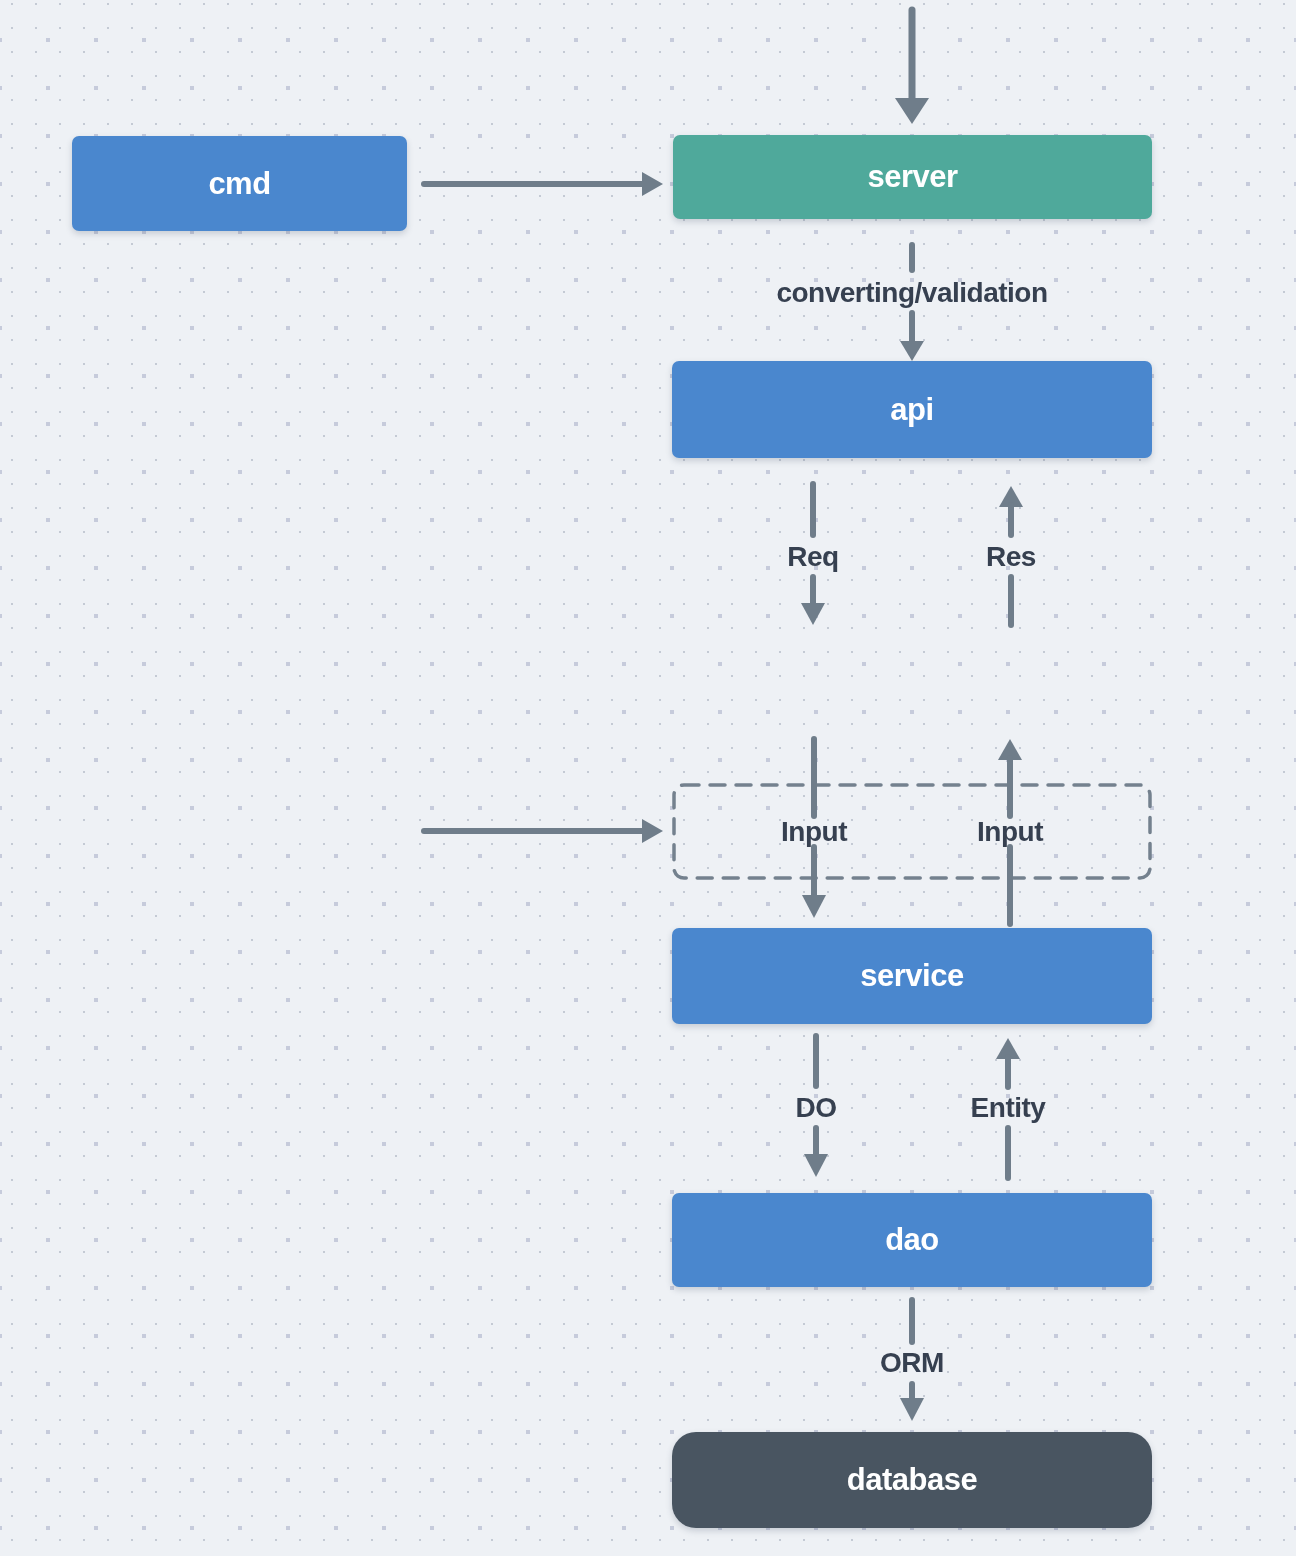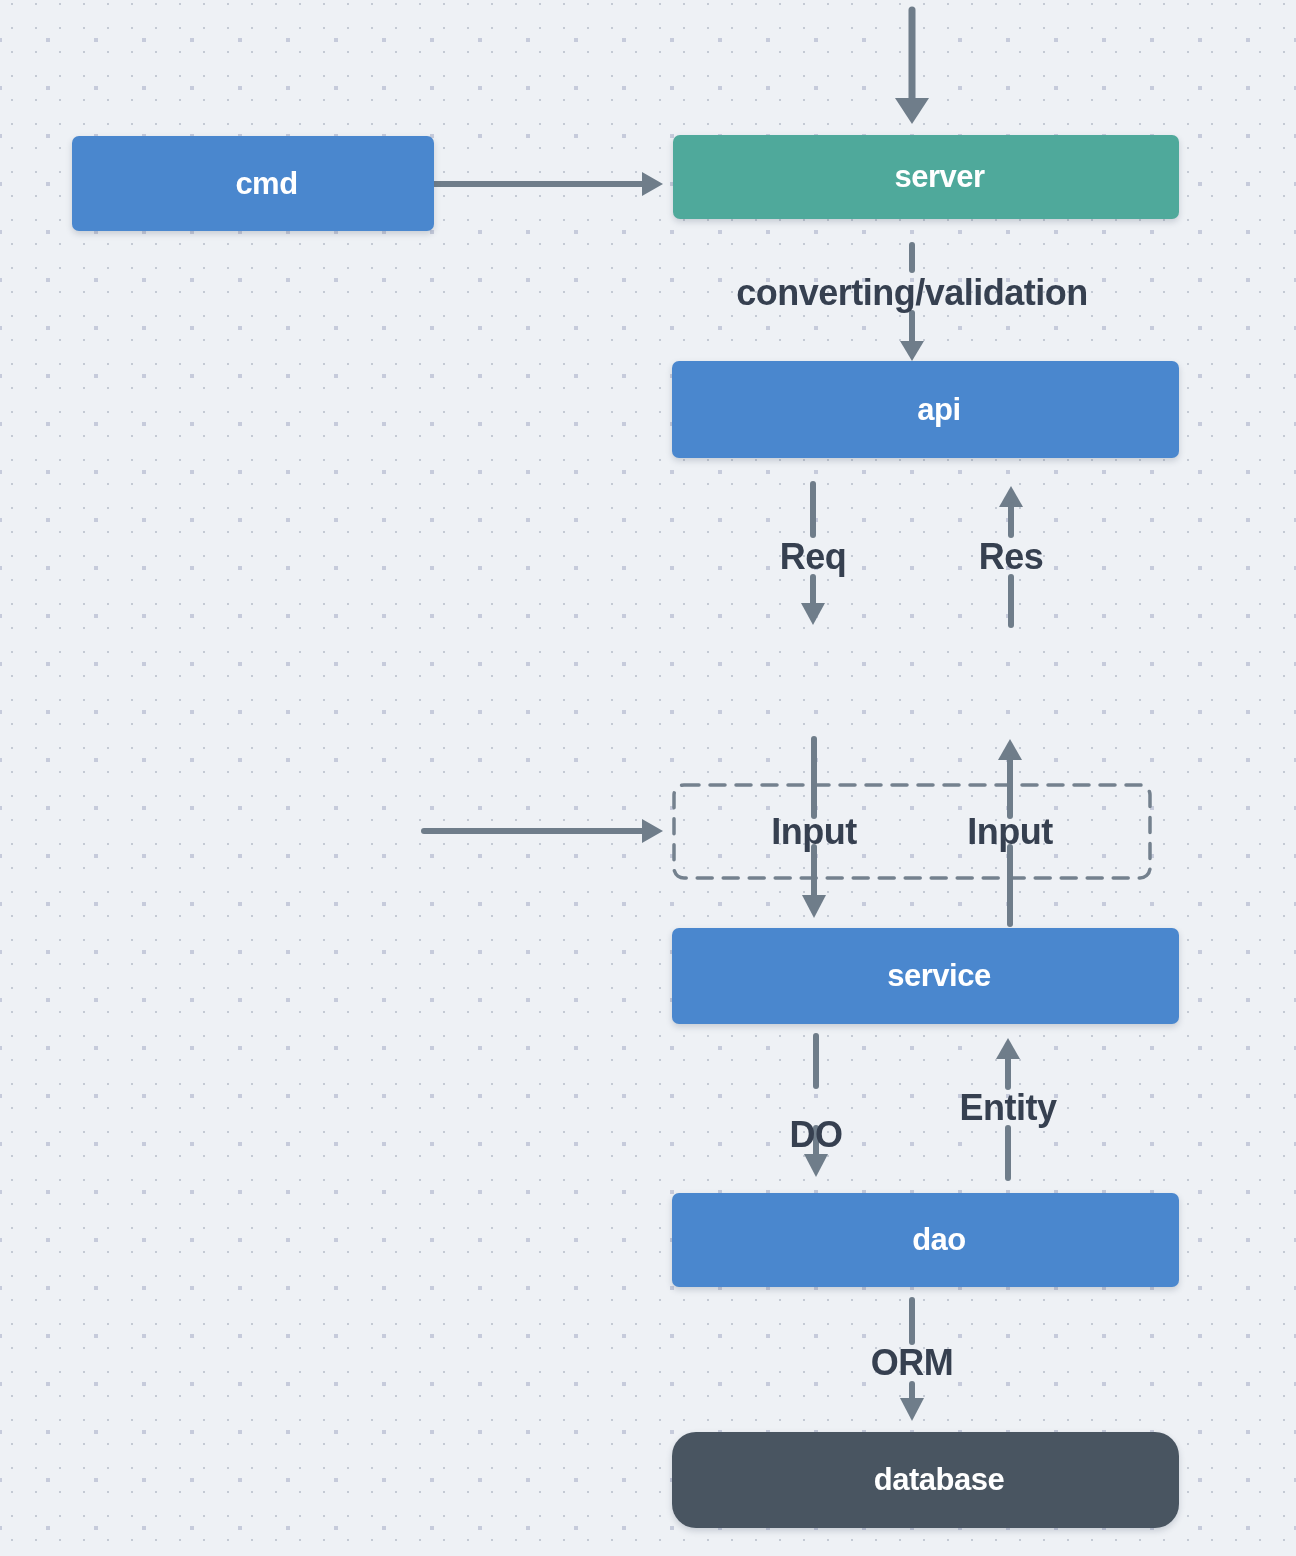--- a/index.html
+++ b/index.html
@@ -16,29 +16,28 @@
     background-position:24px 16px, 0px 16px;
   }
   svg.overlay{position:absolute;left:0;top:0;width:1296px;height:1556px;}
   .node{
     position:absolute;
     border-radius:7px;
     display:flex;align-items:center;justify-content:center;
     color:#ffffff;
     font-size:31px;font-weight:bold;letter-spacing:-0.5px;
     box-shadow:0 3px 6px rgba(63,78,100,0.22);
-    padding-left:27px;
   }
   .node.blue{background:#4a87ce;}
   .node.teal{background:#4fa99b;}
   .node.dark{background:#495561;}
   .edge-label{
     position:absolute;
     transform:translate(-50%,-50%);
-    font-size:36px;font-weight:bold;letter-spacing:-0.5px;
+    font-size:28px;font-weight:bold;letter-spacing:-0.5px;
     color:#364050;
     white-space:nowrap;
   }
   .line{stroke:#6f7d8a;stroke-linecap:round;fill:none;}
   .head{fill:#6f7d8a;stroke:none;}
   .dashed-rect{fill:none;stroke:#74818e;stroke-width:3.5;stroke-linecap:round;}
 </style>
 </head>
 <body>
 
@@ -129,19 +128,19 @@
   <div class="edge-label" style="left:912px;top:293px;">converting/validation</div>
 
   <div class="edge-label" style="left:813px;top:557px;">Req</div>
 
   <div class="edge-label" style="left:1011px;top:557px;">Res</div>
 
   <div class="edge-label" style="left:814px;top:832px;">Input</div>
 
   <div class="edge-label" style="left:1010px;top:832px;">Input</div>
 
-  <div class="edge-label" style="left:816px;top:1108px;margin-top:27px;">DO</div>
+  <div class="edge-label" style="left:816px;top:1108px;">DO</div>
 
   <div class="edge-label" style="left:1008px;top:1108px;">Entity</div>
 
   <div class="edge-label" style="left:912px;top:1363px;">ORM</div>
 
 </div>
 
 </body></html>

